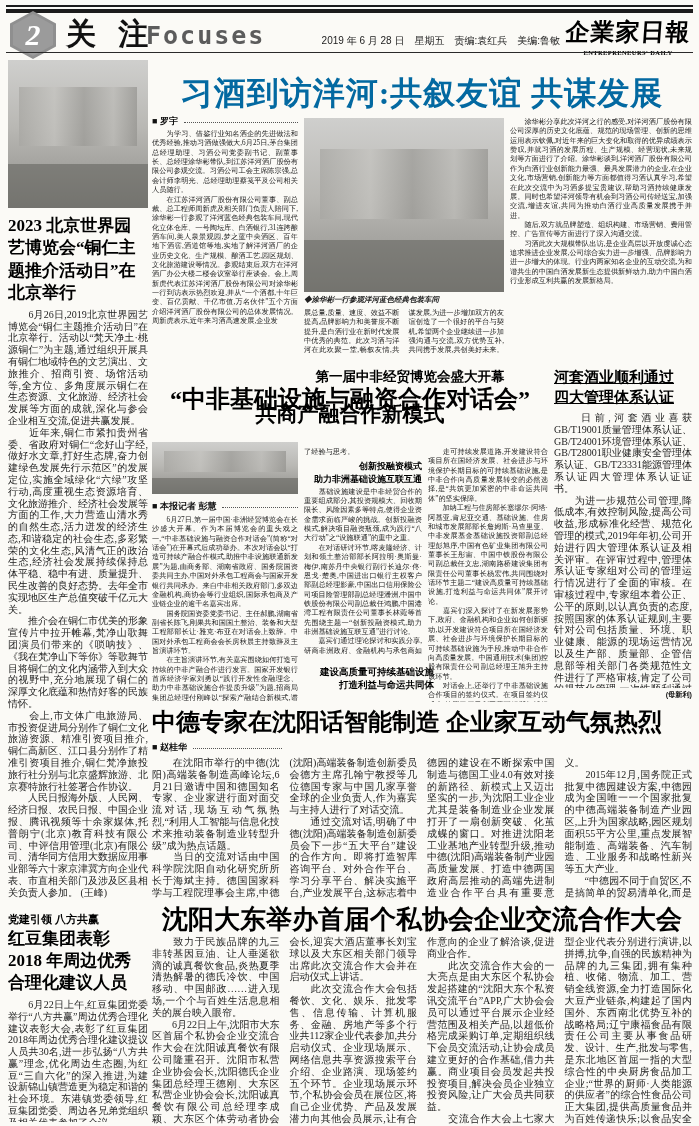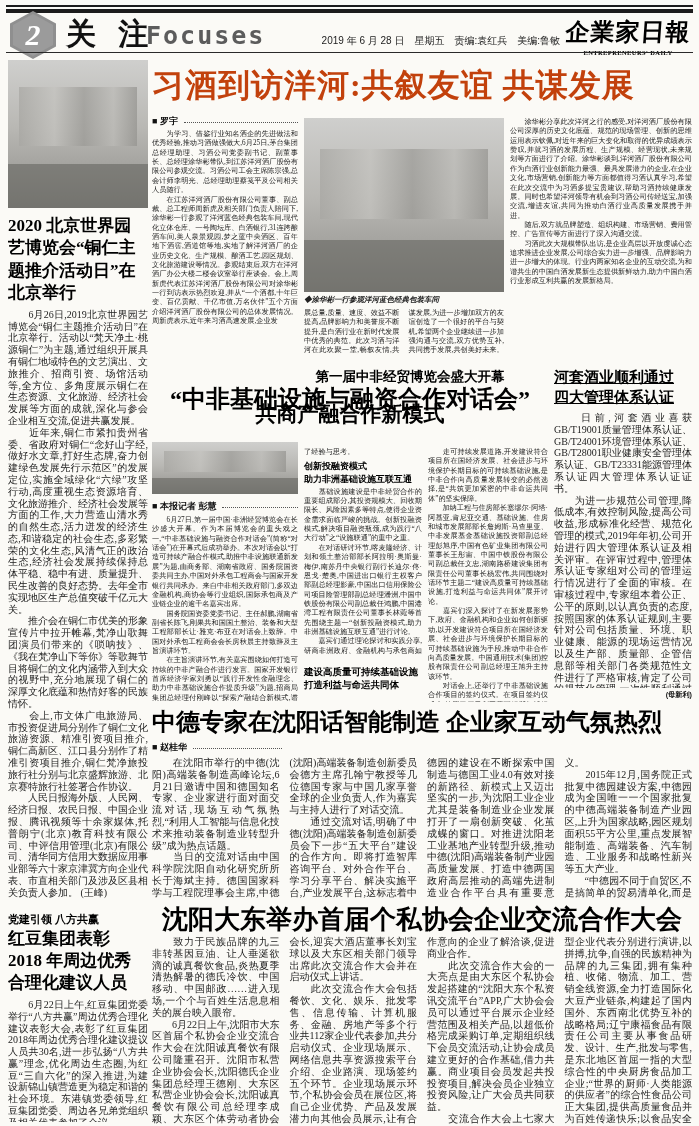--- a/index.html
+++ b/index.html
@@ -30,32 +30,32 @@
   
   .body-txt{font-size:7.2px;line-height:1.3;text-align:justify;white-space:pre-line;color:#1c1c1c;overflow:hidden;}
   .body-sm{font-size:10px;line-height:1.18;}
   .byline{display:flex;align-items:center;font:700 9px "Liberation Sans",sans-serif;color:#111;}
   .byline::after{content:"";flex:1;border-bottom:1px dotted #555;margin-left:6px;height:1px;}
   .photo{background:linear-gradient(180deg,#cfcfcd 0%,#b9b8b4 45%,#8e8d89 100%);position:relative;overflow:hidden;}
   .photo::before{content:"";position:absolute;left:8%;top:18%;width:84%;height:40%;
     background:linear-gradient(90deg,#a7a6a2,#c4c3bf 30%,#9a9995 55%,#bcbbb7 80%,#93928e);opacity:.7;}
   .photo::after{content:"";position:absolute;left:0;bottom:0;width:100%;height:30%;background:#5f5e5a;opacity:.55;}
   .caption{font:italic 700 7.5px "Liberation Serif",serif;color:#222;}
-  .crosshead{font:700 9px "Liberation Sans",sans-serif;line-height:1.35;white-space:pre-line;color:#000;}
+  .crosshead{font:700 9px "Liberation Sans",sans-serif;line-height:1.35;white-space:pre-line;color:#000;text-align:right;}
   .credit{font:700 7.2px "Liberation Sans",sans-serif;text-align:right;color:#111;}
 
   
   .left-rail{left:8px;top:60px;width:140px;height:1062px;overflow:hidden;}
   .lr-photo{width:140px;height:148px;}
   .lr-head{font:900 17px "Liberation Serif",serif;line-height:1.32;margin:7px 0 4px 0;color:#000;}
   .lr-kicker{font:700 11px "Liberation Sans",sans-serif;color:#000;margin:13px 0 1px 0;}
 
   
   .xijiu{left:152px;top:58px;width:540px;height:336px;}
-  .xijiu-head{left:0;top:6px;width:540px;text-align:left;font:900 32px "Liberation Serif",serif;letter-spacing:1px;color:#c2410c;}
+  .xijiu-head{left:0;top:14px;width:540px;text-align:center;font:900 32px "Liberation Serif",serif;letter-spacing:1px;color:#0369a1;}
   .xijiu-byline{left:0;top:57px;width:146px;}
   .xijiu-col1{left:0;top:72px;width:146px;height:262px;}
   .xijiu-photo{left:152px;top:60px;width:200px;height:174px;}
   .xijiu-cap{left:152px;top:237px;width:200px;}
   .xijiu-mini{left:152px;top:251px;width:200px;height:84px;column-count:2;column-gap:9px;}
   .xijiu-col3{left:358px;top:60px;width:182px;height:276px;}
 
   
   .zhongfei{left:152px;top:368px;width:396px;height:334px;}
   .zf-kicker{left:120px;top:0;width:276px;text-align:center;font:700 13.5px "Liberation Serif",serif;color:#000;}
@@ -99,21 +99,21 @@
 <div class="abs sec-en">Focuses</div>
 <div class="abs dateline">2019 年 6 月 28 日　星期五　责编:袁红兵　美编:鲁敏</div>
 <div class="abs masthead">
   <div class="masthead-cn">企業家日報</div>
   <div class="masthead-en">ENTREPRENEURS' DAILY</div>
 </div>
 <div class="abs head-rule"></div>
 
 <div class="abs left-rail">
   <div class="photo lr-photo"></div>
-  <div class="lr-head">2020 北京世界园艺博览会“铜仁主题推介活动日”在北京举行</div>
+  <div class="lr-head">2023 北京世界园艺博览会“铜仁主题推介活动日”在北京举行</div>
   <div class="body-txt body-sm">　　6月26日,2019北京世界园艺博览会“铜仁主题推介活动日”在北京举行。活动以“梵天净土·桃源铜仁”为主题,通过组织开展具有铜仁地域特色的文艺演出、文旅推介、招商引资、场馆活动等,全方位、多角度展示铜仁在生态资源、文化旅游、经济社会发展等方面的成就,深化与参会企业相互交流,促进共赢发展。
 　　近年来,铜仁市紧扣贵州省委、省政府对铜仁“念好山字经,做好水文章,打好生态牌,奋力创建绿色发展先行示范区”的发展定位,实施全域绿化“六绿”攻坚行动,高度重视生态资源培育、文化旅游推介、经济社会发展等方面的工作,大力营造山清水秀的自然生态,活力迸发的经济生态,和谐稳定的社会生态,多彩繁荣的文化生态,风清气正的政治生态,经济社会发展持续保持总体平稳、稳中有进、质量提升、民生改善的良好态势。去年全市实现地区生产总值突破千亿元大关。
 　　推介会在铜仁市优美的形象宣传片中拉开帷幕,梵净山歌舞团演员们带来的《唢呐技》、《我在梵净山下等你》等歌舞节目将铜仁的文化内涵带入到大众的视野中,充分地展现了铜仁的深厚文化底蕴和热情好客的民族情怀。
 　　会上,市文体广电旅游局、市投资促进局分别作了铜仁文化旅游资源、精准引资项目推介,铜仁高新区、江口县分别作了精准引资项目推介,铜仁梵净旅投旅行社分别与北京盛辉旅游、北京赛特旅行社签署合作协议。
 　　人民日报海外版、人民网、经济日报、农民日报、中国企业报、腾讯视频等十余家媒体,托普朗宁(北京)教育科技有限公司、中评信用管理(北京)有限公司、清华同方信用大数据应用事业部等六十家京津冀方向企业代表、市直相关部门及涉及区县相关负责人参加。 (王峰)</div>
   <div class="lr-kicker">党建引领 八方共赢</div>
   <div class="lr-head" style="margin-top:0;">红豆集团表彰 2018 年周边优秀合理化建议人员</div>
   <div class="body-txt body-sm">　　6月22日上午,红豆集团党委举行“八方共赢”周边优秀合理化建议表彰大会,表彰了红豆集团2018年周边优秀合理化建议提议人员共30名,进一步弘扬“八方共赢”理念,优化周边生态圈,为红豆“三自六化”的深入推进,为建设新锦山镇营造更为稳定和谐的社会环境。东港镇党委领导,红豆集团党委、周边各兄弟党组织及相关代表参加了会议。
 　　会上,无锡巨龙硅制股份有限公司党支部的田蛟等2人获一等奖,东潮塘中心小学党支部的胡新洁等4人获二等奖,东港镇机关老干部一支部的周劲松等9人获三等奖,另有15人获得鼓励奖。这是红豆集团继2014年党的群众路线教育实践和2016年“两学一做”学习教育活动后,第三次向周边兄弟单位征集合理化建议并进行表彰。
 　　红豆集团党委于2018年先后在东港镇机关、村(社区)、事业单位、非公企业等兄弟党组织及周边商店中开展合理化建议征集活动,征求意见发出后,周边党委、企业、学校的老中青各年龄段党员和社区百姓积极参与其中,大家为企业发展讲言,为社区和谐献策。据悉,共有43个单位参与红豆集团周边合理化建议征集活动,收到合理化建议共计62条。

